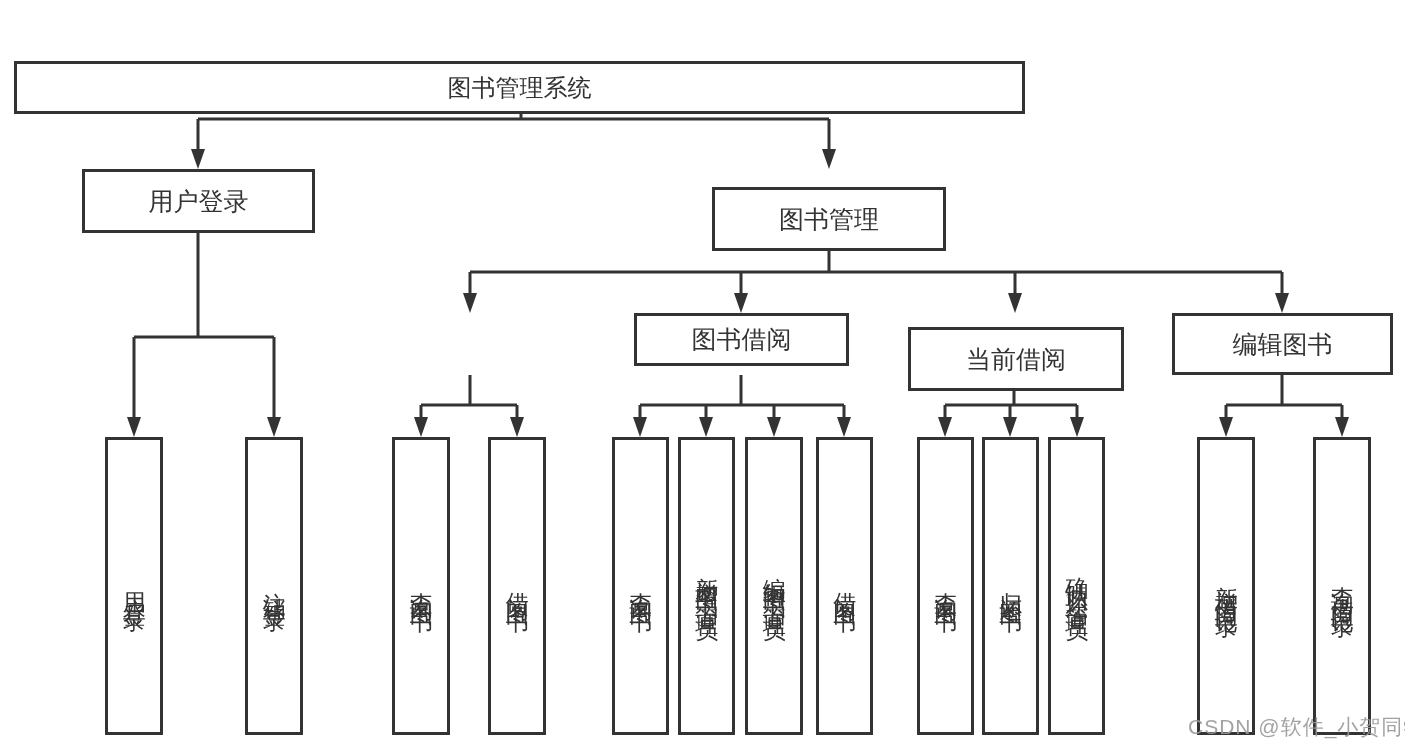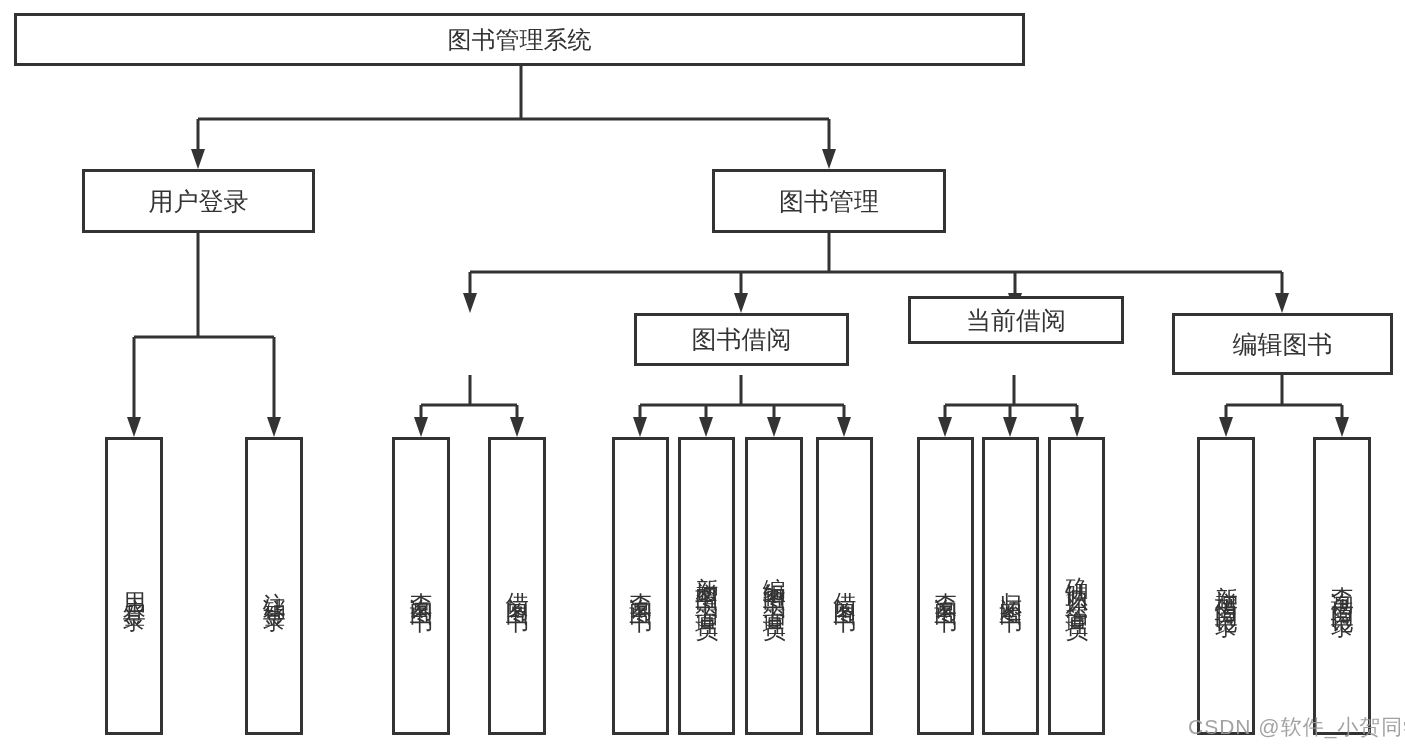--- a/index.html
+++ b/index.html
@@ -9,21 +9,21 @@
     position:relative; width:1405px; height:747px;
     background:#ffffff; overflow:hidden;
   }
   .connectors { position:absolute; left:0; top:0; width:1405px; height:747px; }
   .box {
     position:absolute; background:#ffffff; border:3px solid #333333;
     display:flex; align-items:center; justify-content:center;
     color:#333333; text-align:center;
   }
   .box.h { font-size:25px; }
-  .box.h.title { font-size:24px; }
+  .box.h.title { font-size:24px;margin-top:48px; }
   .box.v {
     writing-mode:vertical-rl; text-orientation:mixed;
     font-size:23px; letter-spacing:6px; line-height:1.1;
   }
   .watermark {
     position:absolute; left:1188px; top:713px;
     font-size:21px; color:#999999; opacity:0.9;
     letter-spacing:1px; white-space:nowrap;
   }
 </style>
@@ -65,28 +65,28 @@
     </g>
   </svg>
 
   <div class="box h title" style="left:14px;top:13px;width:1011px;height:53px">
     <span>图书管理系统</span>
   </div>
 
   <div class="box h" style="left:82px;top:169px;width:233px;height:64px">
     <span>用户登录</span>
   </div>
-  <div class="box h" style="left:712px;top:169px;width:234px;height:64px">
+  <div class="box h" style="left:712px;top:187px;width:234px;height:64px">
     <span>图书管理</span>
   </div>
 
   <div class="box h" style="left:634px;top:313px;width:215px;height:53px">
     <span>图书借阅</span>
   </div>
-  <div class="box h" style="left:908px;top:296px;width:216px;height:48px">
+  <div class="box h" style="left:908px;top:327px;width:216px;height:64px">
     <span>当前借阅</span>
   </div>
   <div class="box h" style="left:1172px;top:313px;width:221px;height:62px">
     <span>编辑图书</span>
   </div>
 
   <div class="box v" style="left:105px;top:437px;width:58px;height:298px">
     <span>用户登录</span>
   </div>
   <div class="box v" style="left:245px;top:437px;width:58px;height:298px">

